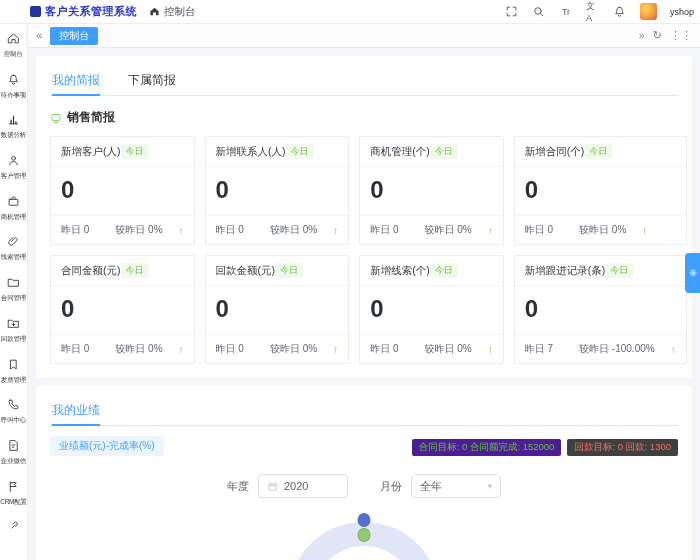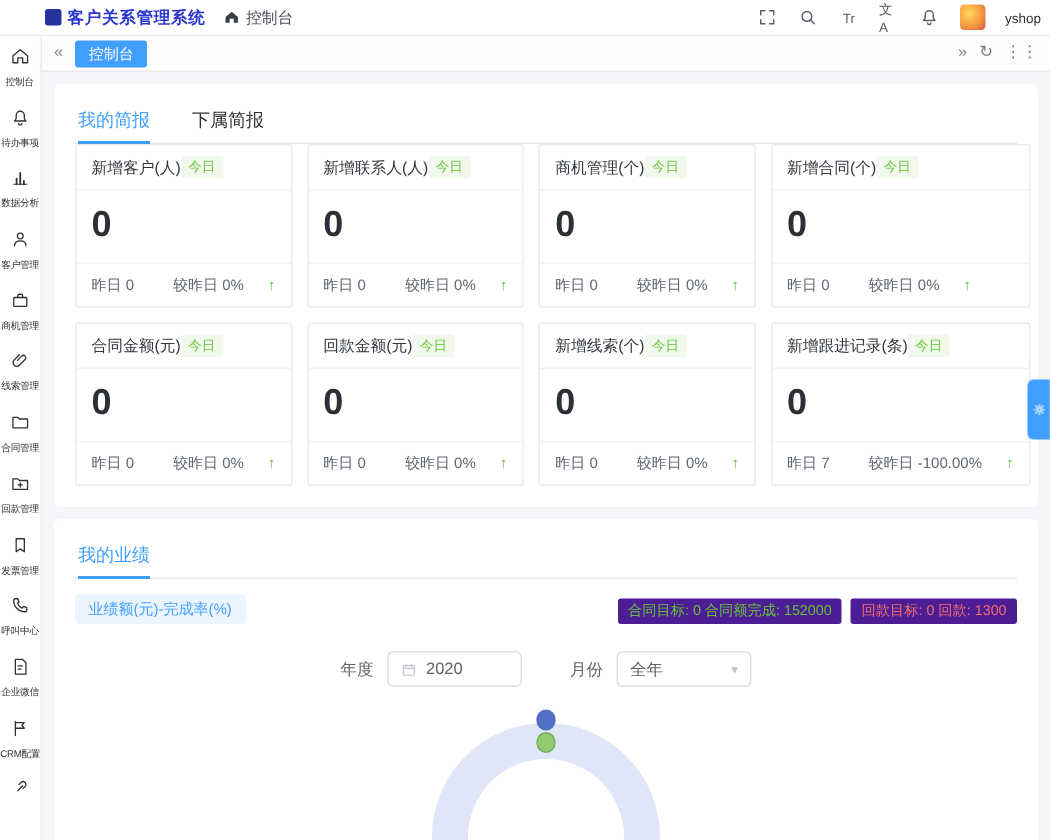--- a/index.html
+++ b/index.html
@@ -59,21 +59,21 @@
   .c-badge { background:#f0f9eb; color:#67c23a; font-size:9px; padding:1px 5px;
              border-radius:2px; flex-shrink:0; }
   .c-value { padding:9px 10px 11px; font-size:24px; font-weight:600; color:#2b2f36; }
   .c-foot { border-top:1px solid #f1f3f7; padding:7px 10px; font-size:10px; color:#5f6672;
             display:flex; gap:26px; align-items:center; white-space:nowrap; }
   .up-arrow { color:#67c23a; margin-left:-10px; }
   
   .chips-row { display:flex; align-items:flex-end; margin-top:10px; gap:6px; }
   .chip-blue { background:#ecf5ff; color:#409eff; font-size:10px; padding:3px 9px; border-radius:3px; }
   .chip-green { background:#4c1d95; color:#67c23a; font-size:9.5px; padding:2px 7px; border-radius:2px;margin-left:47px; }
-  .chip-red { background:#4c1d95; color:#f56c6c; font-size:9.5px; padding:2px 7px; border-radius:2px; }
+  .chip-red { background:#404040; color:#f56c6c; font-size:9.5px; padding:2px 7px; border-radius:2px; }
   .flex1 { flex:1; }
   .filters { display:flex; justify-content:center; align-items:center; gap:9px;
              margin-top:18px; font-size:11px; color:#606266; }
   .f-box { width:90px; height:24px; border:1px solid #dcdfe6; border-radius:4px;
            display:flex; align-items:center; gap:6px; padding:0 8px; background:#fff;
            color:#606266; font-size:11px; cursor:pointer; }
   .f-box svg { width:11px; height:11px; fill:none; stroke:#c0c4cc; stroke-width:1.8; flex-shrink:0; }
   .f-box .sel-arrow { margin-left:auto; color:#c0c4cc; font-size:9px; }
   .f-gap { width:14px; }
   .gauge-circle { position:absolute; left:50%; transform:translateX(-50%); top:136px;
@@ -229,20 +229,27 @@
       <span class="tb-glyph">⋮⋮</span>
     </div>
 
     <div class="content">
 
       <div class="panel">
         <div class="tabs-row">
           <span class="tab active">我的简报</span>
           <span class="tab">下属简报</span>
         </div>
+        <div class="sec-title">
+          <svg viewBox="0 0 24 24">
+              <rect x="4" y="5" width="16" height="12" rx="1"></rect>
+              <path d="M8.5 21h7M12 17v4"></path>
+            </svg>
+          <span>销售简报</span>
+        </div>
         <div class="cards">
 
           <div class="card">
             <div class="c-head">
                 <span>新增客户(人)</span>
                 <span class="c-badge">今日</span>
               </div>
             <div class="c-value">0</div>
             <div class="c-foot">
                 <span>昨日 0</span>

